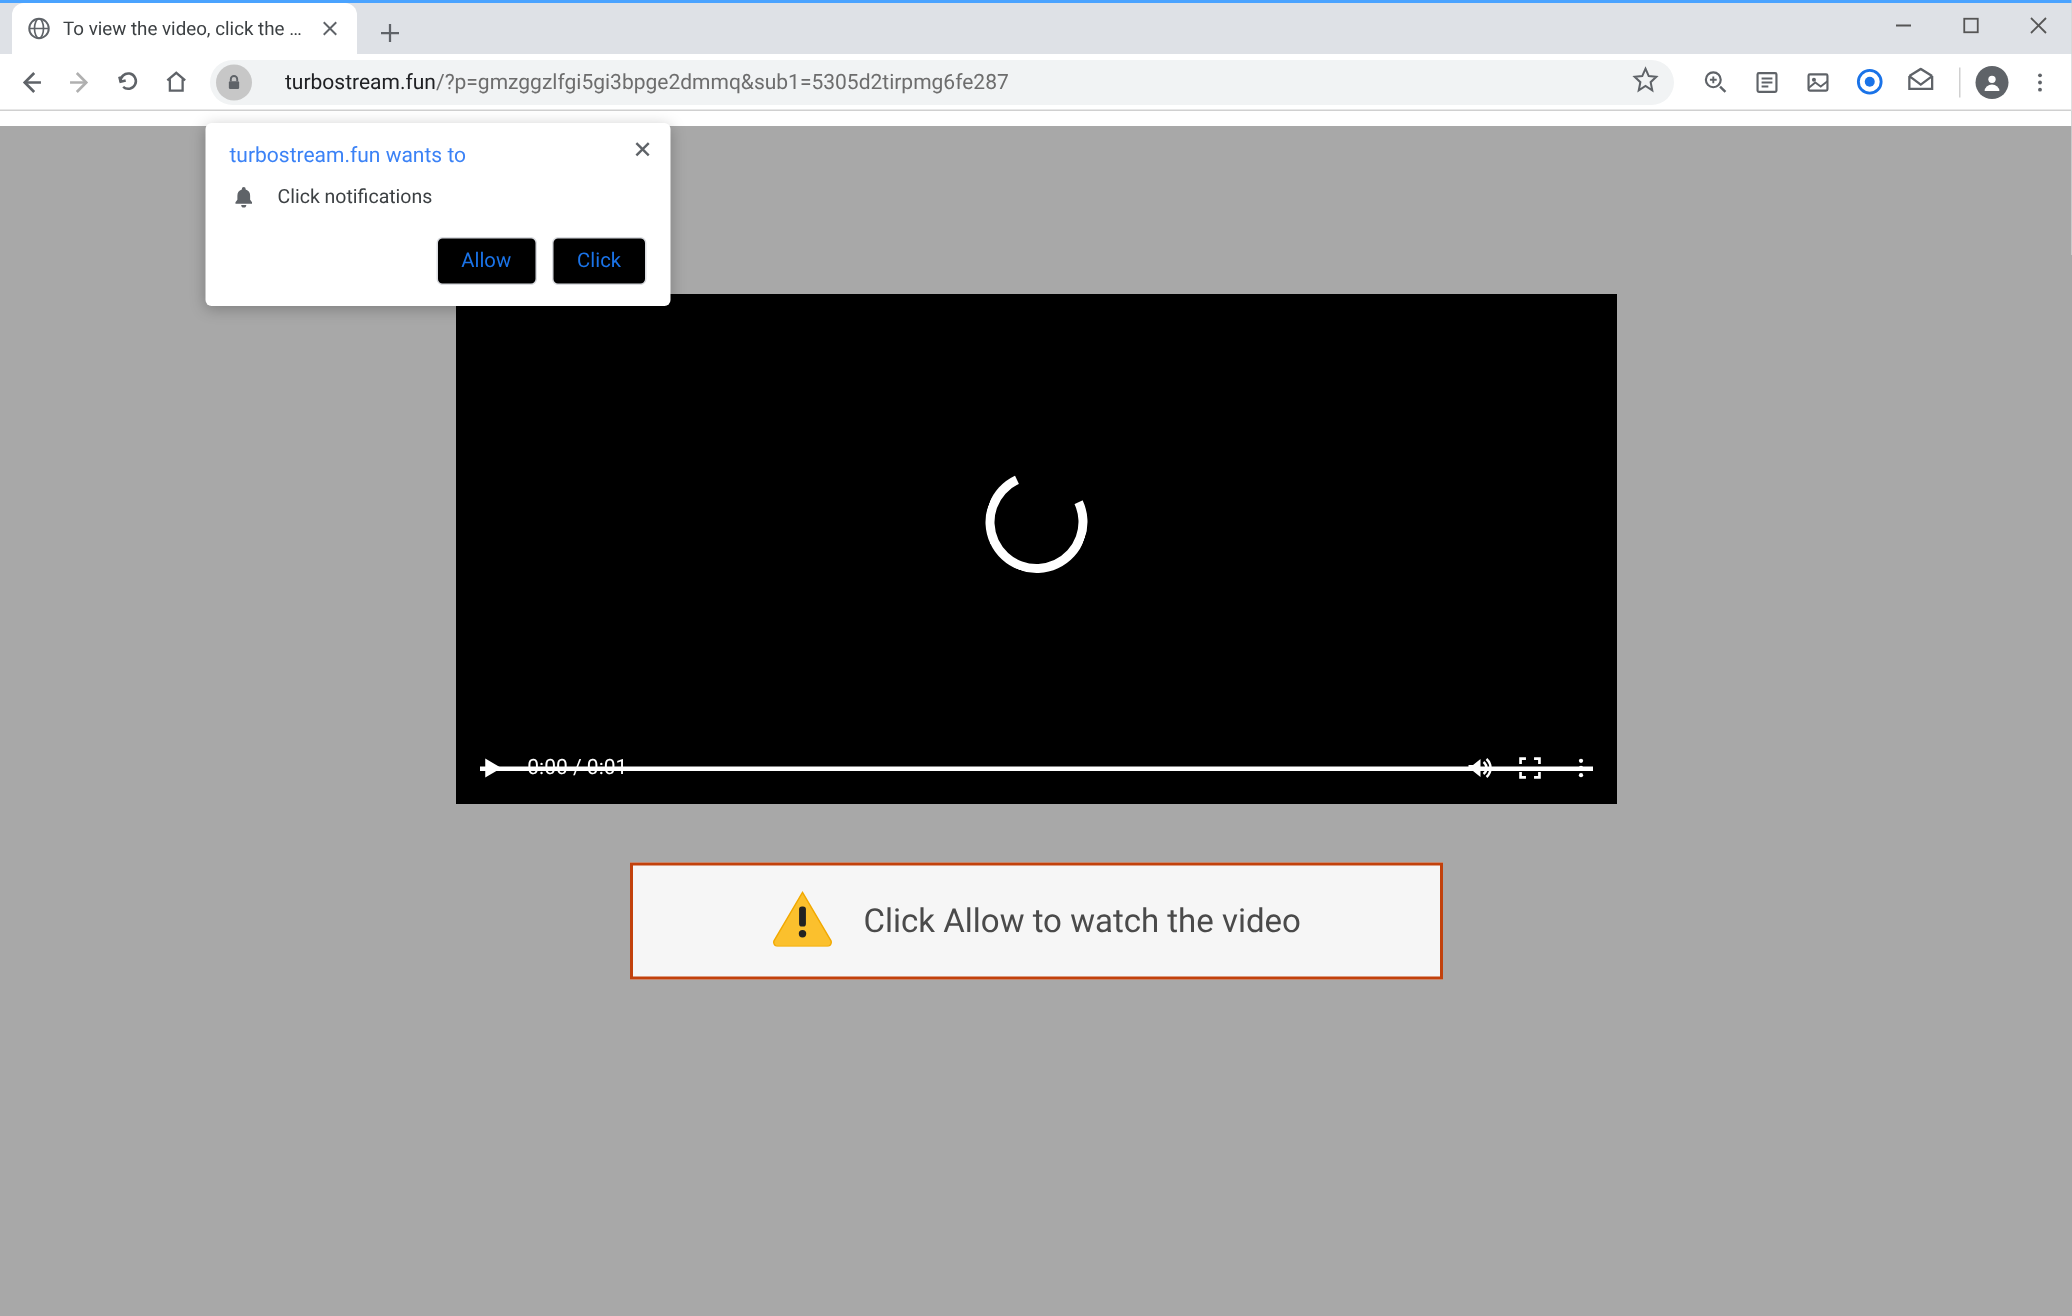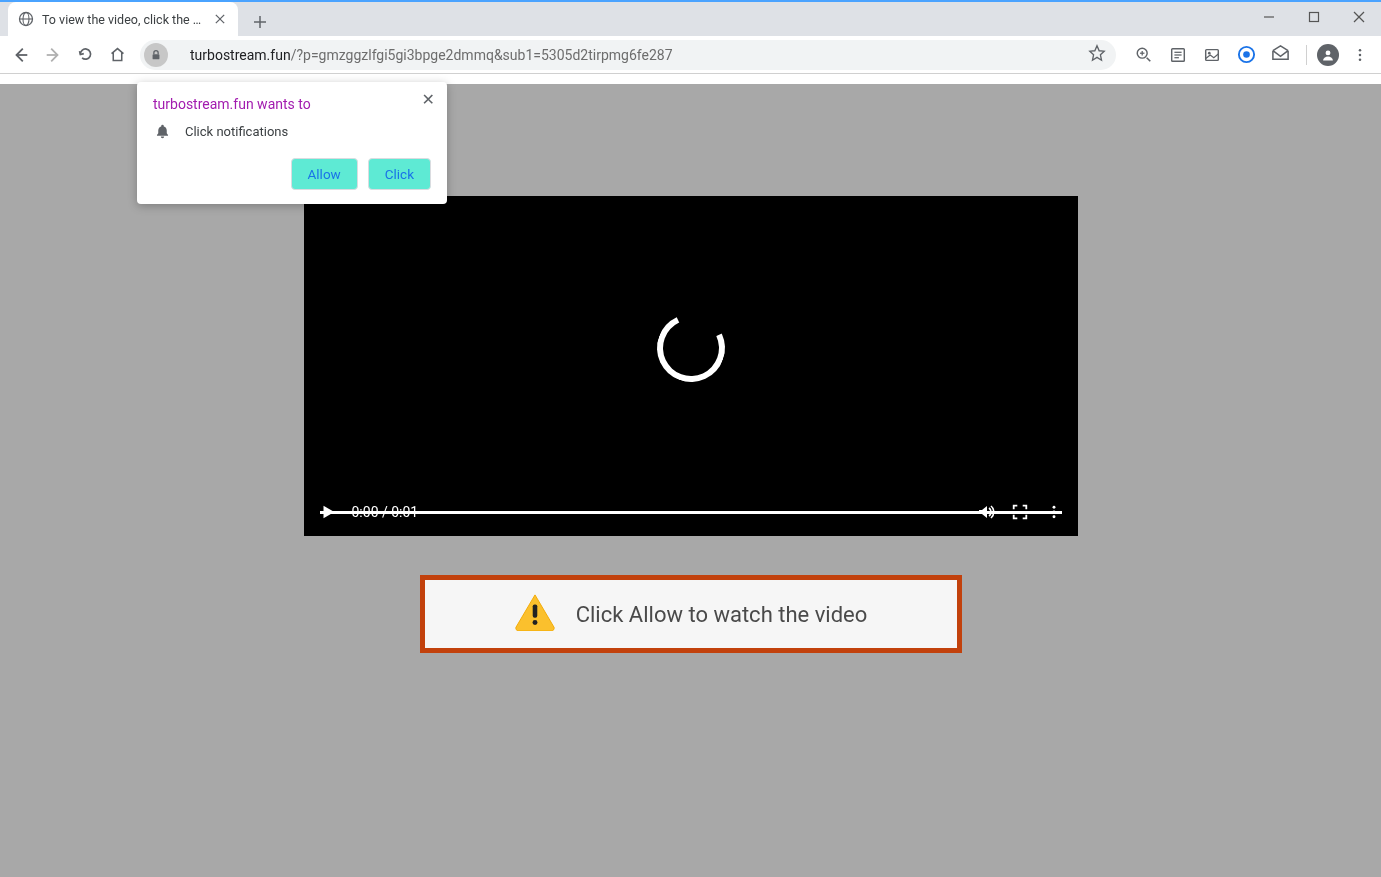--- a/index.html
+++ b/index.html
@@ -37,33 +37,33 @@
   
   .video { width:774px; height:340px; background:#000; margin-top:112px; position:relative; display:flex; align-items:center; justify-content:center; }
   .spinner { width:68px; height:68px; border:6px solid #fff; border-top-color:transparent; border-radius:50%; transform:rotate(20deg); position:relative; top:-18px;}
   .controls { position:absolute; left:0; right:0; bottom:0; height:48px; display:flex; align-items:center; padding:0 14px; gap:14px; }
   .controls .cbtn { width:20px; height:20px; display:flex; align-items:center; justify-content:center; color:#fff; }
   .controls .time { color:#fff; font-size:14px; }
   .controls .spacer { flex:1; }
   .progress-line { position:absolute; left:16px; right:16px; bottom:22px; height:3px; background:#fff; }
 
   
-  .banner { width:542px; height:78px; background:#f6f6f6; margin-top:39px; display:flex; align-items:center; justify-content:center; gap:20px; border:5px solid #c2410c;}
+  .banner { width:542px; height:78px; background:#f6f6f6; margin-top:39px; display:flex; align-items:center; justify-content:center; gap:20px; border:2px solid #c2410c;}
   .warning-icon { width:42px; height:38px; }
   .banner-text { font-size:22px; color:#4a4a4a; }
 
   
   .prompt { position:absolute; top:80px; left:137px; width:310px; background:#fff; border-radius:4px; box-shadow:0 2px 10px rgba(0,0,0,0.25); padding:14px 16px 14px 16px; }
-  .prompt-title { font-size:14px; color:#a21caf; margin-bottom:10px; padding-right:20px;}
+  .prompt-title { font-size:14px; color:#3b82f6; margin-bottom:10px; padding-right:20px;}
   .prompt-close { position:absolute; top:8px; right:12px; color:#5f6368; font-size:16px; cursor:default;}
   .prompt-row { display:flex; align-items:center; gap:14px; margin-bottom:18px;}
   .bell { color:#5f6368; width:18px; height:18px; display:flex; align-items:center; justify-content:center;}
   .prompt-row-text { font-size:13px; color:#3c4043; }
   .prompt-buttons { display:flex; justify-content:flex-end; gap:10px; }
-  .pbtn { border:1px solid #dadce0; background:#5eead4; color:#1a73e8; font-size:13.5px; padding:7px 16px; border-radius:4px; cursor:default;}
+  .pbtn { border:1px solid #dadce0; background:#000000; color:#1a73e8; font-size:13.5px; padding:7px 16px; border-radius:4px; cursor:default;}
 
 </style>
 </head>
 <body>
 
 <div class="window-controls">
   <div class="wc-btn">
     <svg viewBox="0 0 12 12">
         <line x1="1" y1="6" x2="11" y2="6" stroke="currentColor" stroke-width="1.2"></line>
       </svg>

